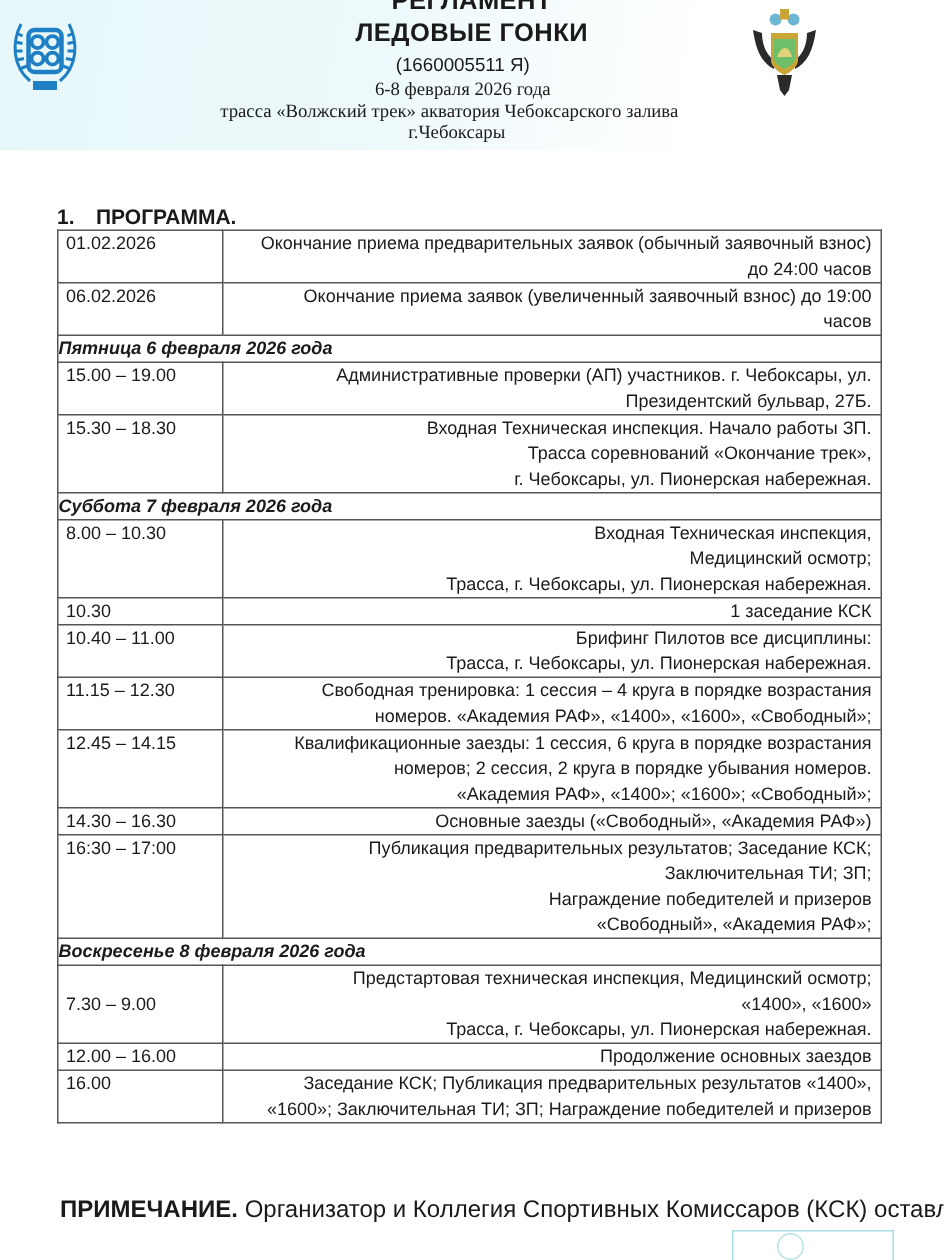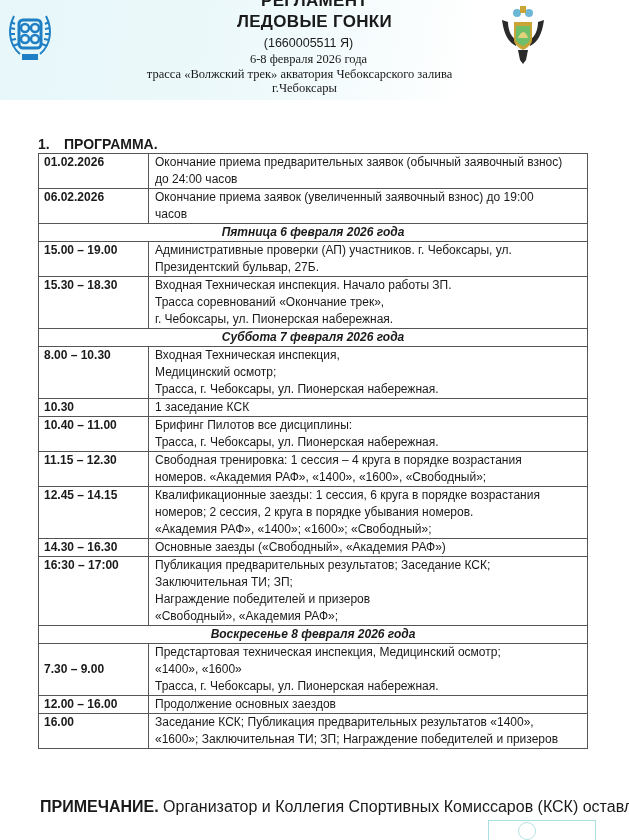--- a/index.html
+++ b/index.html
@@ -22,23 +22,23 @@
     .hdr-city { top: 81px; font-family: "Liberation Serif", serif; font-size: 12.5px; left: -10px; }
 
     .section-title { position: absolute; left: 38px; top: 136px; font-size: 14px; font-weight: bold; white-space: nowrap; }
     .section-title .num { display: inline-block; width: 26px; }
 
     table.program {
       position: absolute; left: 38px; top: 153px; width: 550px;
       border-collapse: collapse; font-size: 12px; line-height: 17px;
     }
     table.program td { border: 1px solid #555; vertical-align: top; padding: 0 6px; }
-    table.program td.time { width: 110px; font-weight: bold; padding-left: 5px; }
-    table.program td.desc { padding-left: 6px; }
-    table.program td.day { text-align: center; font-weight: bold; font-style: italic; padding: 0; }
+    table.program td.time { width: 110px; font-weight: normal; padding-left: 5px; }
+    table.program td.desc { padding-left: 6px; text-align: right; }
+    table.program td.day { text-align: left; font-weight: bold; font-style: italic; padding: 0; }
     table.program tr.vmid td.time { vertical-align: middle; }
     .line { display: block; white-space: nowrap; }
 
     .note { position: absolute; left: 40px; top: 798px; font-size: 16px; white-space: nowrap; }
     .note b { font-weight: bold; }
 
     .stamp {
       position: absolute; left: 488px; top: 820px; width: 108px; height: 24px;
       border: 1px solid #a9dfe0; border-bottom: none;
     }

